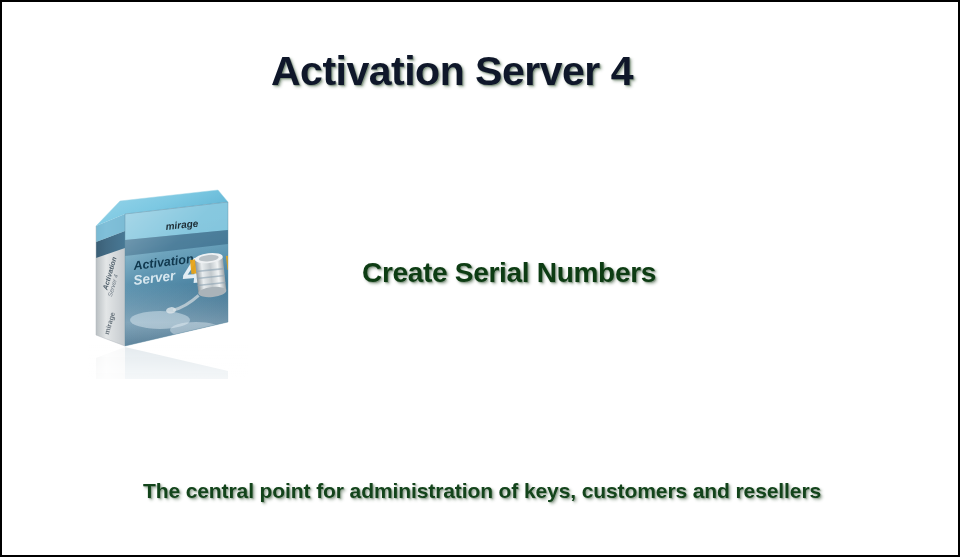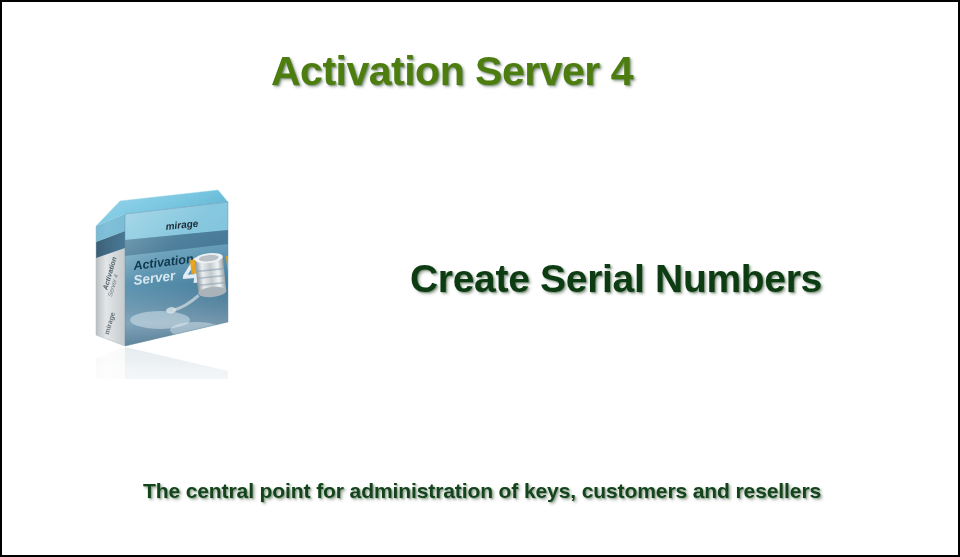--- a/index.html
+++ b/index.html
@@ -29,34 +29,34 @@
   
   #title {
     position: absolute;
     left: 0;
     top: 46px;
     width: 900px;
     text-align: center;
     font-size: 41px;
     font-weight: bold;
     letter-spacing: -0.5px;
-    color: #4d7c0f;
+    color: #0f172a;
     text-shadow: 2px 2px 3px rgba(60,90,60,0.45),
                  1px 1px 1px rgba(40,70,40,0.35);
     white-space: nowrap;
   }
 
   
   #section-heading {
     position: absolute;
     left: 360px;
     top: 255px;
     width: 460px;
-    text-align: right;
-    font-size: 39px;
+    text-align: left;
+    font-size: 28px;
     font-weight: bold;
     letter-spacing: -0.3px;
     color: #0d3c13;
     text-shadow: 2px 2px 3px rgba(60,90,60,0.45),
                  1px 1px 1px rgba(40,70,40,0.35);
     white-space: nowrap;
   }
 
   
   #tagline {

